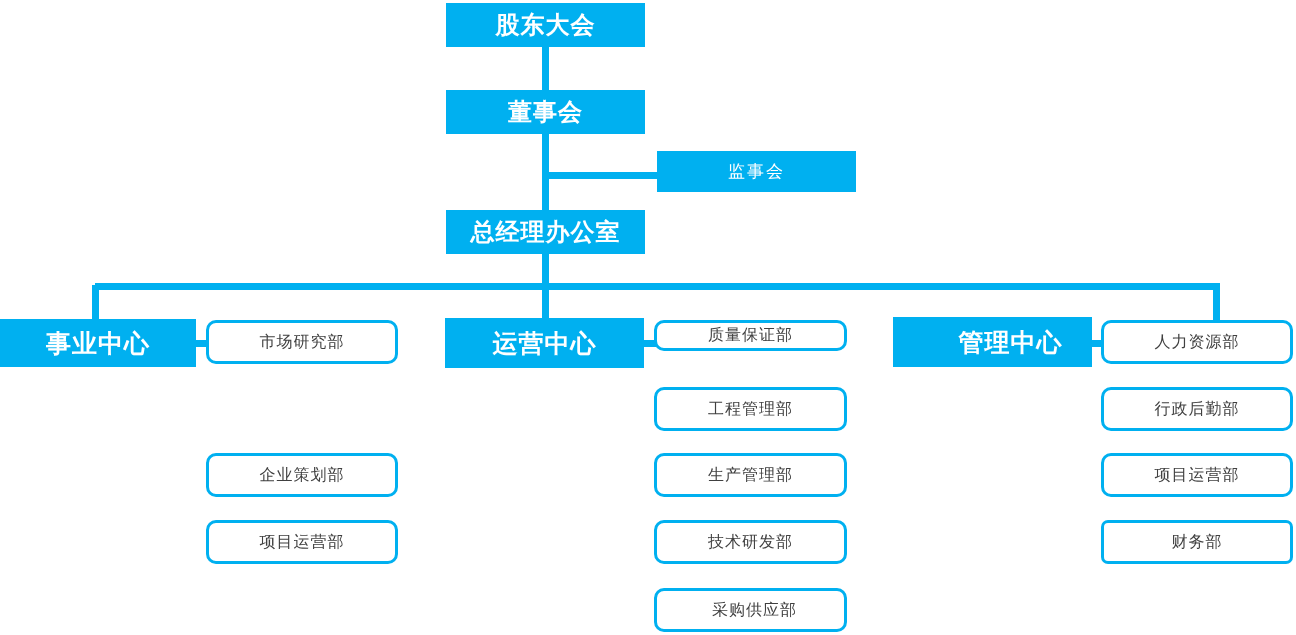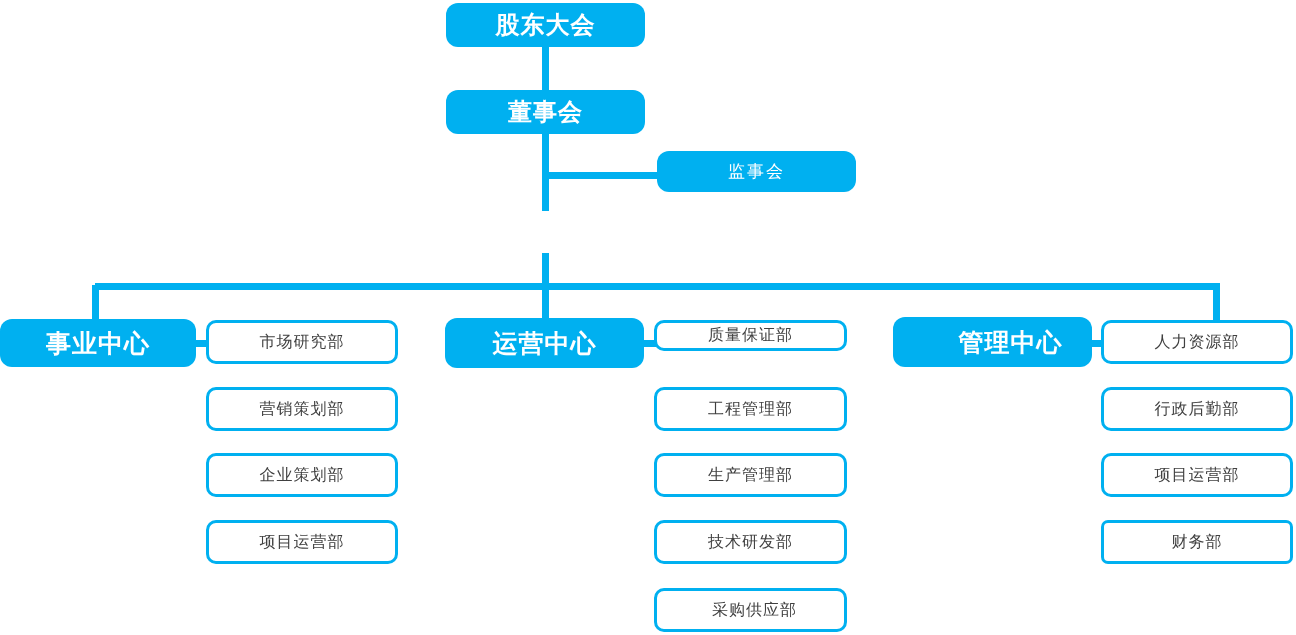--- a/index.html
+++ b/index.html
@@ -22,21 +22,20 @@
     box-sizing:border-box;
     text-align:center;
     white-space:nowrap;
   }
   .filled{
     background:var(--accent);
     color:#FFFFFF;
     font-weight:bold;
     font-size:24px;
     letter-spacing:1px;
-    border-radius:12px;
   }
   .filled.small-label{
     font-size:17px;
     font-weight:normal;
     letter-spacing:2px;
   }
   .center-node{font-size:25px;}
   .outline{
     background:#FFFFFF;
     border:3px solid var(--accent);
@@ -61,29 +60,29 @@
   <div class="conn" style="left:192px;top:340px;width:16px;height:7px;"></div>
   <div class="conn" style="left:640px;top:340px;width:16px;height:7px;"></div>
   <div class="conn" style="left:1088px;top:340px;width:15px;height:7px;"></div>
 
   <div class="box filled" style="left:446px;top:3px;width:199px;height:44px;">股东大会</div>
 
   <div class="box filled" style="left:446px;top:90px;width:199px;height:44px;">董事会</div>
 
   <div class="box filled small-label" style="left:657px;top:151px;width:199px;height:41px;">监事会</div>
 
+  <div class="box filled" style="left:446px;top:210px;width:199px;height:44px;">总经理办公室</div>
 
   <div class="box filled center-node" style="left:445px;top:318px;width:199px;height:50px;">运营中心</div>
 
   <div class="box filled center-node" style="left:0px;top:319px;width:196px;height:48px;">事业中心</div>
 
   <div class="box filled center-node" style="left:893px;top:317px;width:199px;height:50px;padding-left:36px;">管理中心</div>
 
   <div class="box outline" style="left:206px;top:320px;width:192px;height:44px;">市场研究部</div>
-  <div class="box outline" style="left:206px;top:387px;width:192px;height:44px;">营销策划部</div>
   <div class="box outline" style="left:206px;top:453px;width:192px;height:44px;">企业策划部</div>
   <div class="box outline" style="left:206px;top:520px;width:192px;height:44px;">项目运营部</div>
 
   <div class="box outline" style="left:654px;top:320px;width:193px;height:31px;">质量保证部</div>
   <div class="box outline" style="left:654px;top:387px;width:193px;height:44px;">工程管理部</div>
   <div class="box outline" style="left:654px;top:453px;width:193px;height:44px;">生产管理部</div>
   <div class="box outline" style="left:654px;top:520px;width:193px;height:44px;">技术研发部</div>
   <div class="box outline" style="left:654px;top:588px;width:193px;height:44px;padding-left:8px;">采购供应部</div>
 
   <div class="box outline" style="left:1101px;top:320px;width:192px;height:44px;">人力资源部</div>

